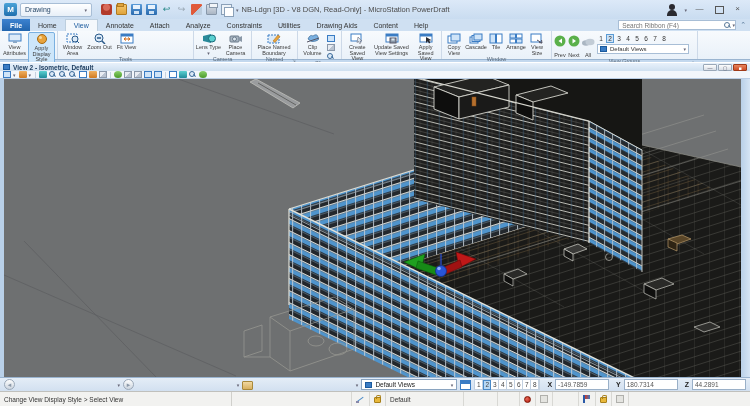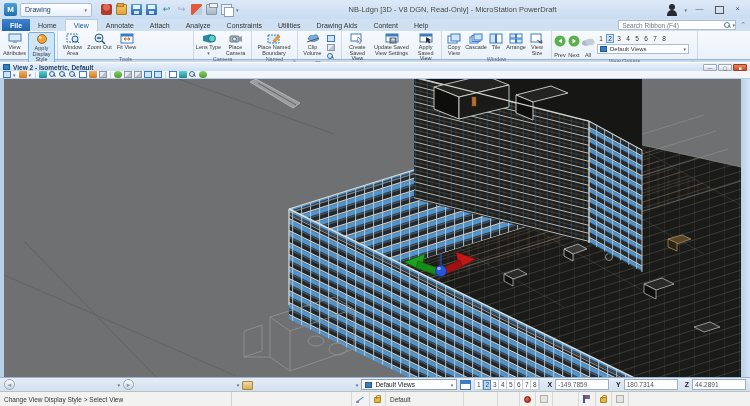--- a/index.html
+++ b/index.html
@@ -19,21 +19,21 @@
   .qi-disk { background:linear-gradient(#5a9bd8,#2a6aae); border-radius:1px; }
   .qi-disk:before { content:""; position:absolute; left:2px; top:1px; width:7px; height:4px; background:#e8f2fc; }
   .qi-disk:after { content:""; position:absolute; left:3px; top:7px; width:5px; height:3px; background:#cfe2f4; }
   .qi-undo { color:#2a8a8a; font-size:9px; line-height:11px; text-align:center; }
   .qi-redo { color:#9aa8b4; font-size:9px; line-height:11px; text-align:center; }
   .qi-pin { background:linear-gradient(135deg,#e05a3a 55%, #bcd 55%); border-radius:1px; }
   .qi-print { background:linear-gradient(#d8dee6,#aab6c4); border:1px solid #8898aa; border-radius:1px; }
   .qi-print:before { content:""; position:absolute; left:2px; top:-2px; width:7px; height:3px; background:#f2f5f8; border:1px solid #8898aa; }
   .qi-copy { background:#eef3f8; border:1px solid #8aa0b8; }
   .qi-copy:before { content:""; position:absolute; left:2px; top:2px; width:8px; height:8px; background:#fff; border:1px solid #8aa0b8; }
-  .title-center { flex:1; text-align:center; font-size:7.5px; color:#4a4a4a; white-space:nowrap; overflow:hidden; }
+  .title-center { flex:1; font-size:7.5px; color:#4a4a4a; white-space:nowrap; overflow:hidden; }
   .winbtns { display:flex; gap:6px; align-items:center; margin-right:2px; }
   .user-glyph { width:12px; height:12px; position:relative; }
   .user-glyph:before { content:""; position:absolute; left:3px; top:0; width:6px; height:6px; border-radius:50%; background:#2a2a30; }
   .user-glyph:after { content:""; position:absolute; left:1px; top:6px; width:10px; height:6px; border-radius:5px 5px 0 0; background:#2a2a30; }
   .wb { width:13px; height:11px; font-size:8px; line-height:10px; text-align:center; color:#555; }
   .wb-restore { position:relative; }
   .wb-restore:before { content:""; position:absolute; left:3px; top:2px; width:7px; height:6px; border:1px solid #555; }
 
   
   .tabrow { left:0; top:19px; width:750px; height:12px; background:#cfe0f2; display:flex; align-items:flex-end; padding-left:2px; }

